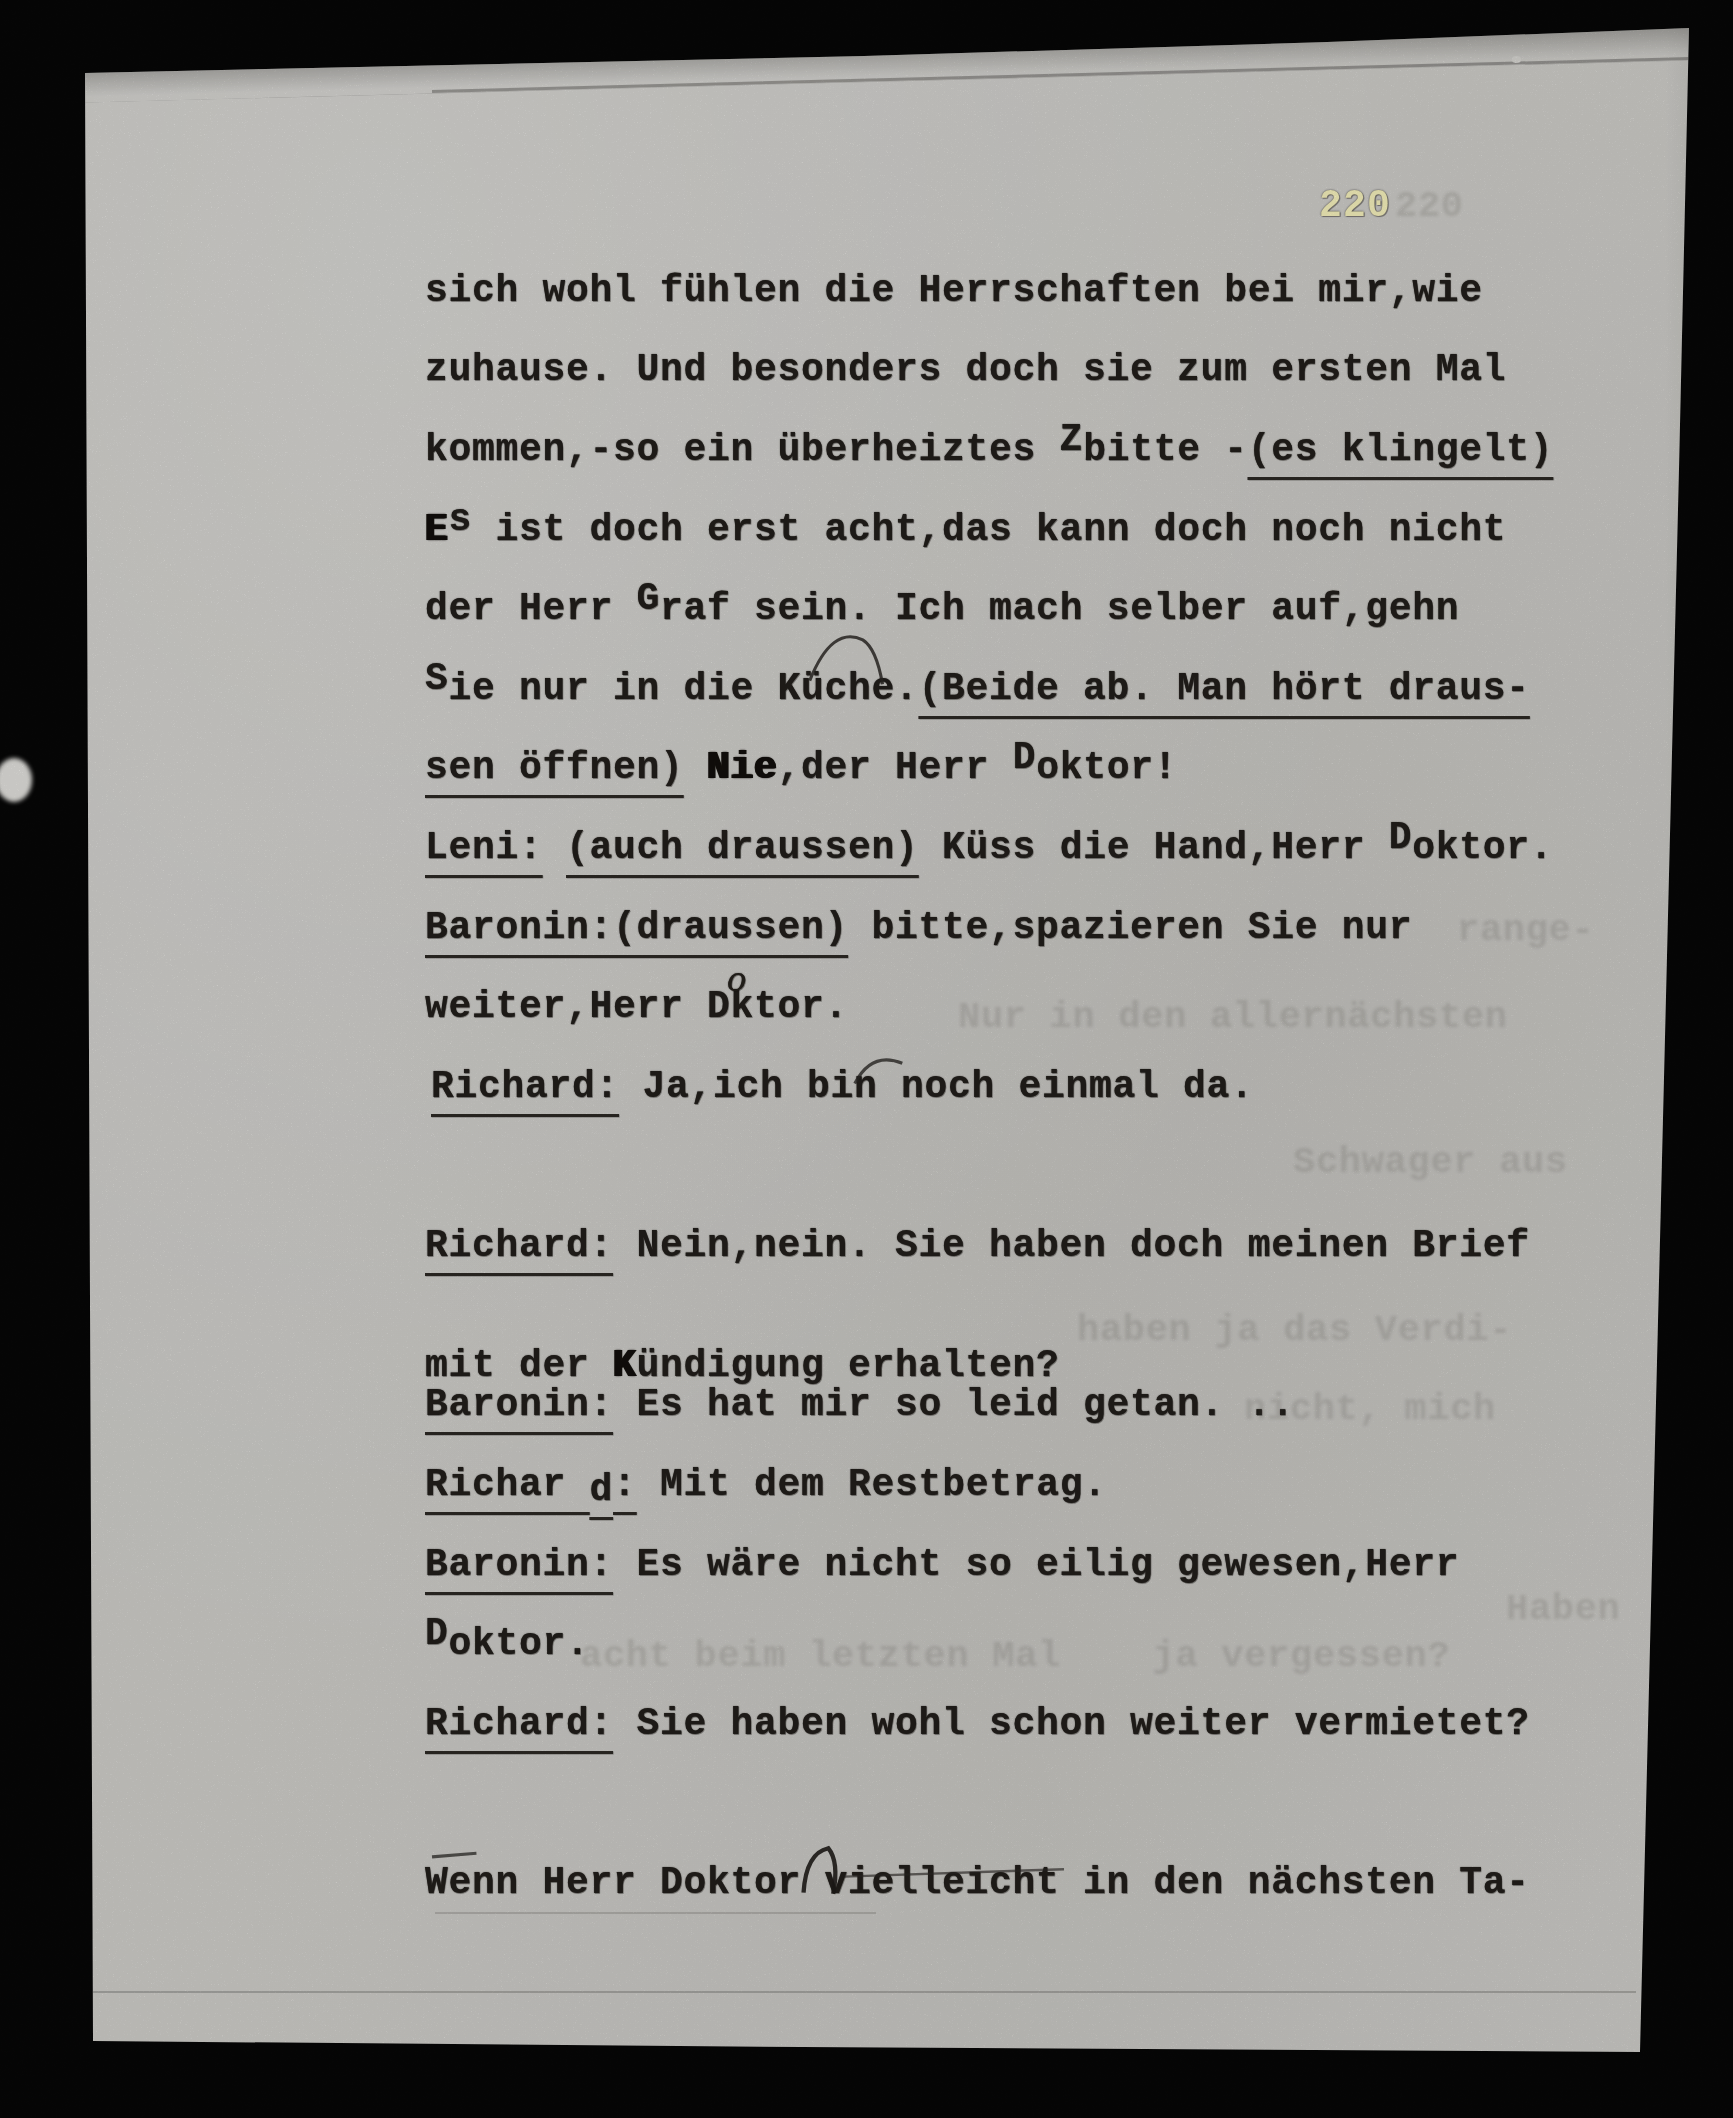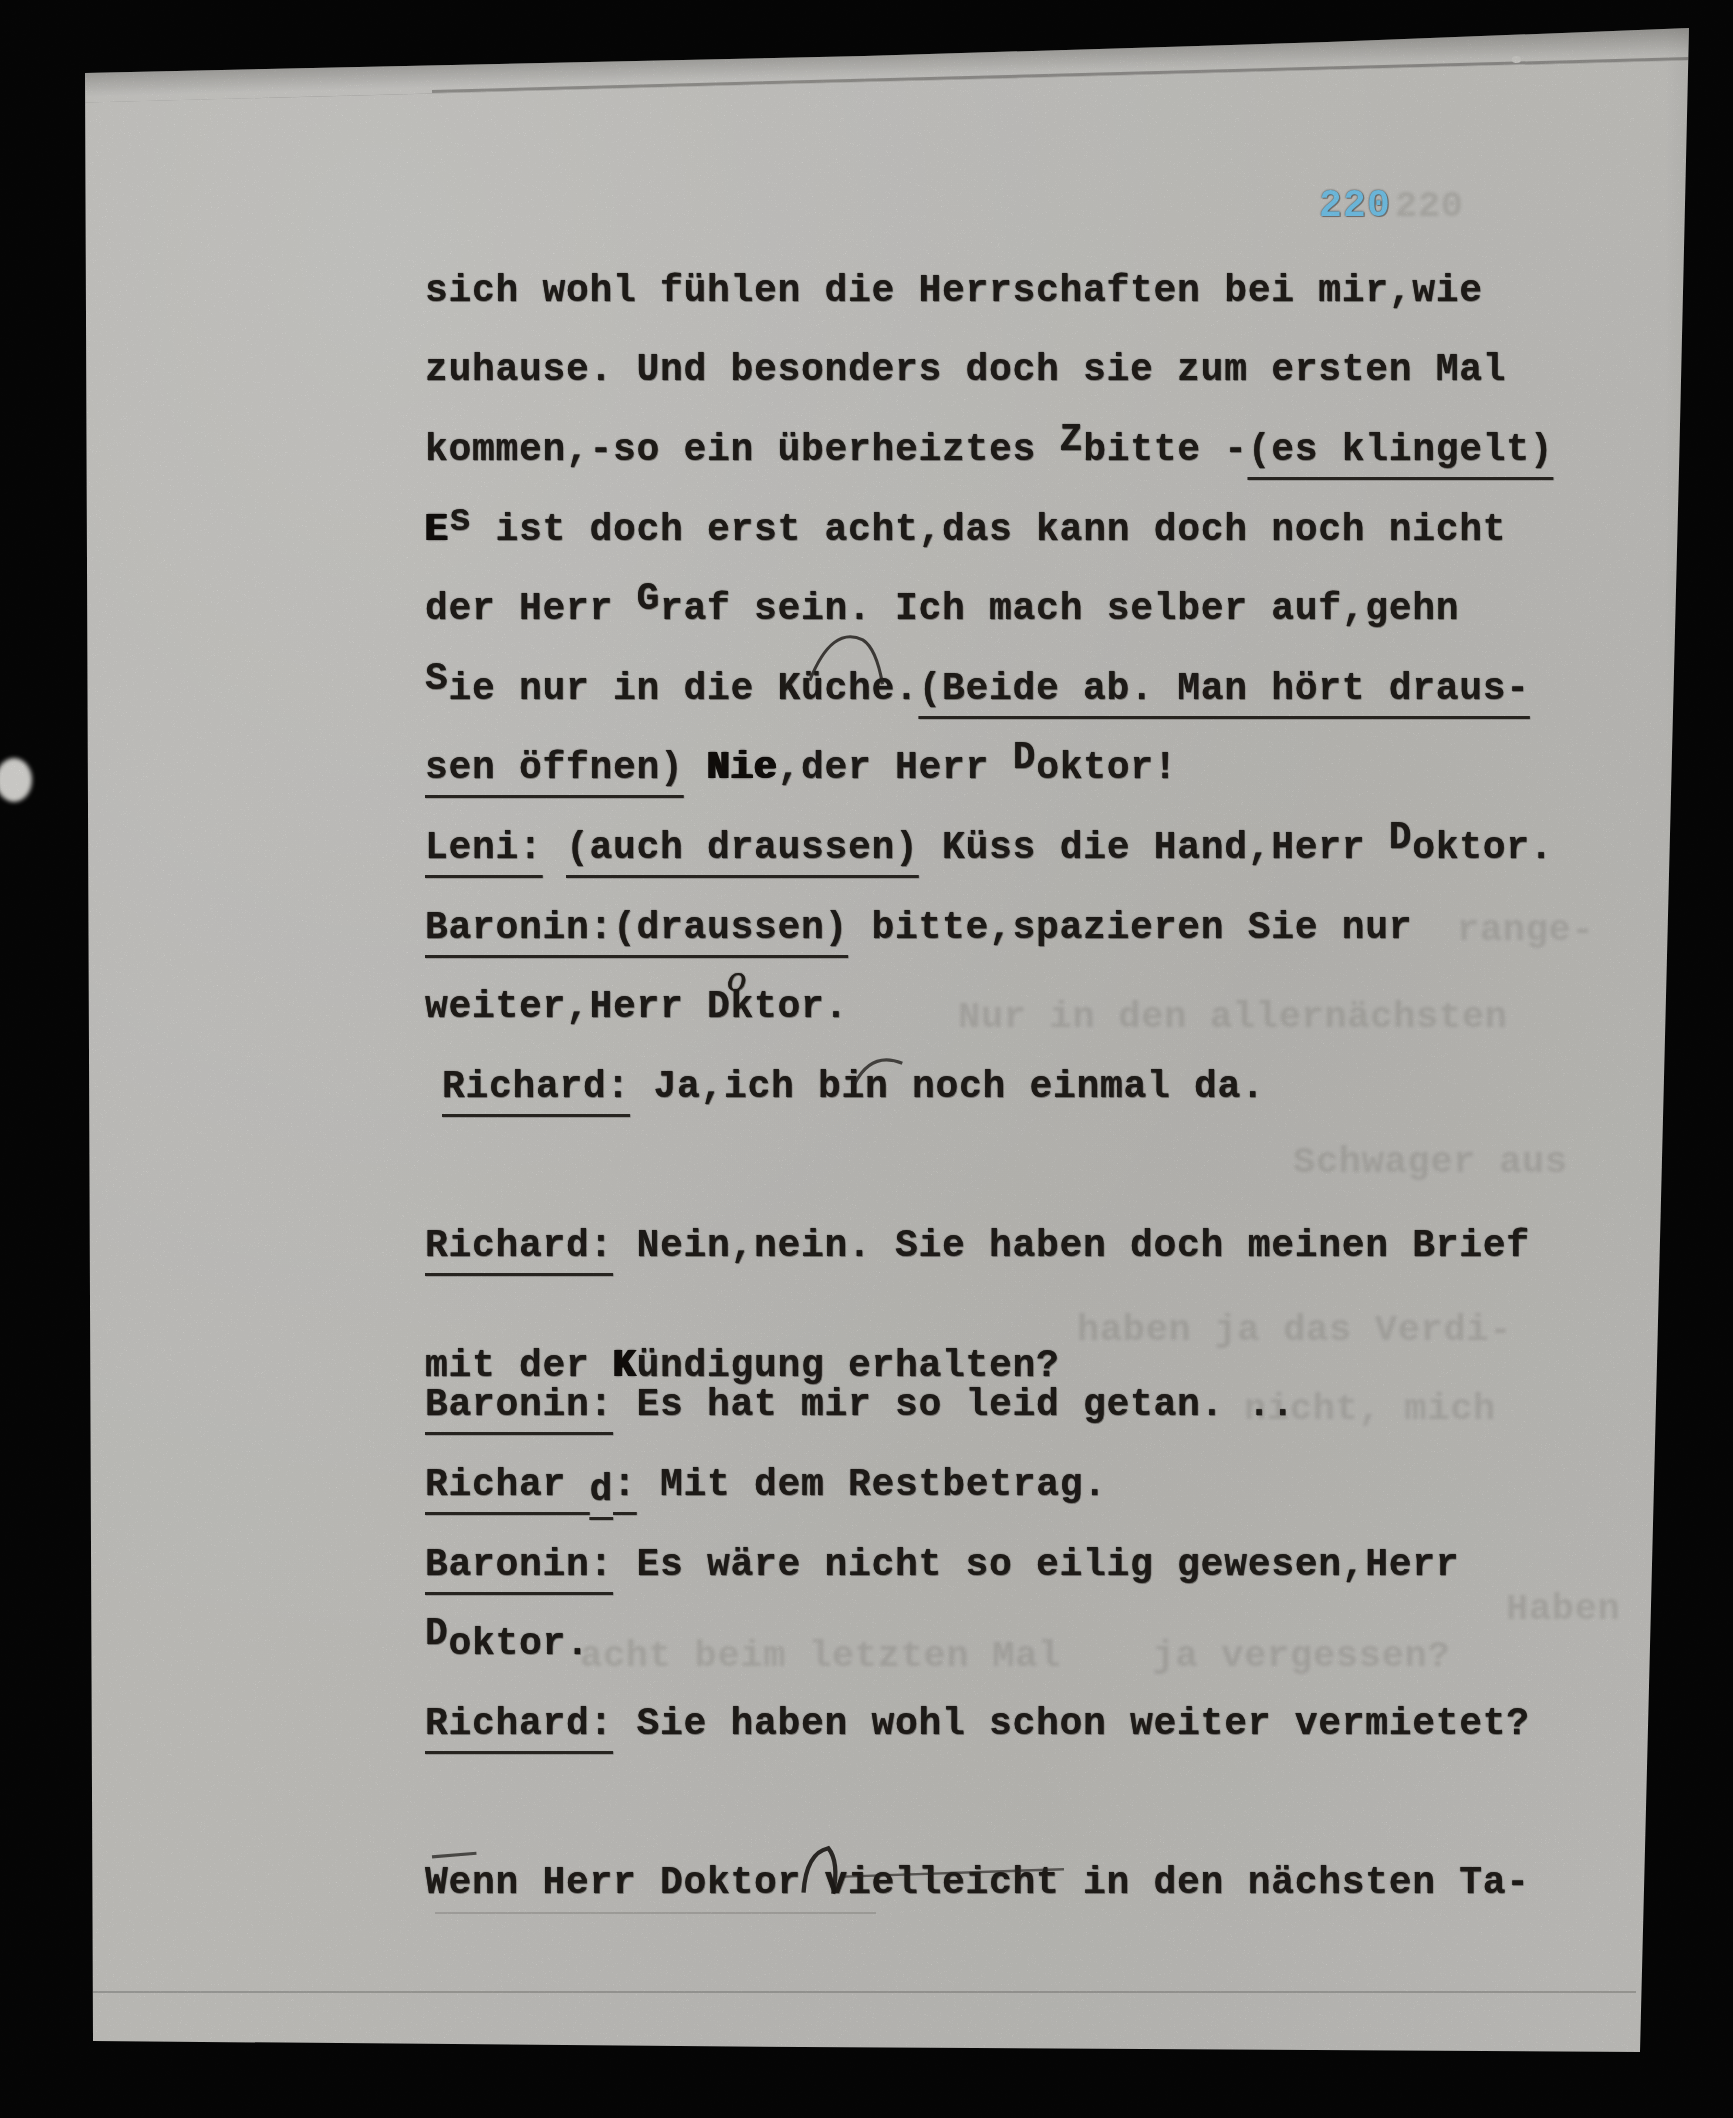--- a/index.html
+++ b/index.html
@@ -31,21 +31,21 @@
       text-shadow:0 0 1.2px rgba(30,26,22,.85),0.6px 0.6px 0.6px rgba(30,26,22,.35);}
   .tl span{data:;}
   .u{text-decoration:underline;text-decoration-thickness:3.1px;text-underline-offset:16.7px;
      text-decoration-color:rgba(45,41,36,.82);}
   .r{position:relative;top:-10px;}
   .low{position:relative;top:5px;}
   .b{color:#120f0c;text-shadow:0 0 1.9px #16130f,1.2px 0 0.6px #16130f,-1.2px 0 0.6px #16130f;}
   .hand{display:inline-block;width:0;overflow:visible;transform:translate(-3.7px,-26px);
         font-family:"DejaVu Serif",serif;font-style:italic;font-weight:400;font-size:33px;color:#26221d;}
   .pagenum{position:absolute;left:1319px;top:184px;font-size:38px;font-weight:700;
-           letter-spacing:1.2px;color:#7dd3fc;text-shadow:0 0 1.9px rgba(25,21,17,.8),1.2px 0.6px 0.6px rgba(25,21,17,.3);}
+           letter-spacing:1.2px;color:#fef9c3;text-shadow:0 0 1.9px rgba(25,21,17,.8),1.2px 0.6px 0.6px rgba(25,21,17,.3);}
   .ghost{position:absolute;white-space:pre;font-size:37px;font-weight:700;letter-spacing:0.7px;
          color:#5a564f;opacity:.17;filter:blur(1.6px);}
   
   .marks{position:absolute;left:0;top:0;pointer-events:none;}
   .blob-left{position:absolute;left:-3.7px;top:758px;width:36px;height:44px;background:#e9e8e4;
              border-radius:50%;filter:blur(1.9px);}
   .speck-tr{position:absolute;left:1512px;top:56px;width:9.3px;height:6.8px;background:#dddcd8;
             border-radius:50%;filter:blur(0.6px);}
   .grain{position:absolute;left:0;top:0;pointer-events:none;}
 </style>
@@ -65,21 +65,21 @@
   <div class="tl" style="top: 272px; left: 425px;"><span>sich wohl fühlen die Herrschaften bei mir,wie</span></div>
       <div class="tl" style="top: 351px; left: 425px;"><span>zuhause. Und besonders doch sie zum ersten Mal</span></div>
       <div class="tl" style="top: 431px; left: 425px;"><span>kommen,-so ein überheiztes </span><span class="r">Z</span><span>bitte -</span><span class="u">(es klingelt)</span></div>
       <div class="tl" style="top: 511px; left: 425px;"><span class="b">E</span><span class="r">s</span><span> ist doch erst acht,das kann doch noch nicht</span></div>
       <div class="tl" style="top: 590px; left: 425px;"><span>der Herr </span><span class="r">G</span><span>raf sein. Ich mach selber auf,gehn</span></div>
       <div class="tl" style="top: 670px; left: 425px;"><span class="r">S</span><span>ie nur in die Küche.</span><span class="u">(Beide ab. Man hört draus-</span></div>
       <div class="tl" style="top: 749px; left: 425px;"><span class="u">sen öffnen)</span><span> </span><span class="b">Nie</span><span>,der Herr </span><span class="r">D</span><span>oktor!</span></div>
       <div class="tl" style="top: 829px; left: 425px; text-align: center;"><span class="u">Leni:</span><span> </span><span class="u">(auch draussen)</span><span> Küss die Hand,Herr </span><span class="r">D</span><span>oktor.</span></div>
       <div class="tl" style="top: 909px; left: 425px;"><span class="u">Baronin:</span><span class="u">(draussen)</span><span> bitte,spazieren Sie nur</span></div>
       <div class="tl" style="top: 988px; left: 425px;"><span>weiter,Herr D</span><span class="hand">o</span><span>ktor.</span></div>
-      <div class="tl" style="top: 1068px; left: 442px;"><span class="u">Richard:</span><span> Ja,ich bin noch einmal da.</span></div>
+      <div class="tl" style="top: 1068px; left: 431px;"><span class="u">Richard:</span><span> Ja,ich bin noch einmal da.</span></div>
       <div class="tl" style="top: 1227px; left: 425px;"><span class="u">Richard:</span><span> Nein,nein. Sie haben doch meinen Brief</span></div>
       <div class="tl" style="top: 1307px; left: 425px; margin-top: 40px;"><span>mit der </span><span class="b">K</span><span>ündigung erhalten?</span></div>
       <div class="tl" style="top: 1386px; left: 425px;"><span class="u">Baronin:</span><span> Es hat mir so leid getan. ..</span></div>
       <div class="tl" style="top: 1466px; left: 425px;"><span class="u">Richar</span><span class="u"> </span><span class="u low">d</span><span class="u">:</span><span> Mit dem Restbetrag.</span></div>
       <div class="tl" style="top: 1546px; left: 425px;"><span class="u">Baronin:</span><span> Es wäre nicht so eilig gewesen,Herr</span></div>
       <div class="tl" style="top: 1625px; left: 425px;"><span class="r">D</span><span>oktor.</span></div>
       <div class="tl" style="top: 1705px; left: 425px;"><span class="u">Richard:</span><span> Sie haben wohl schon weiter vermietet?</span></div>
       <div class="tl" style="top: 1864px; left: 425px;"><span>Wenn Herr Doktor vielleicht in den nächsten Ta-</span></div>
       <div class="ghost" style="top: 185px; left: 1395px;">220</div>
       <div class="ghost" style="top: 909px; left: 1457px;">range-</div>

